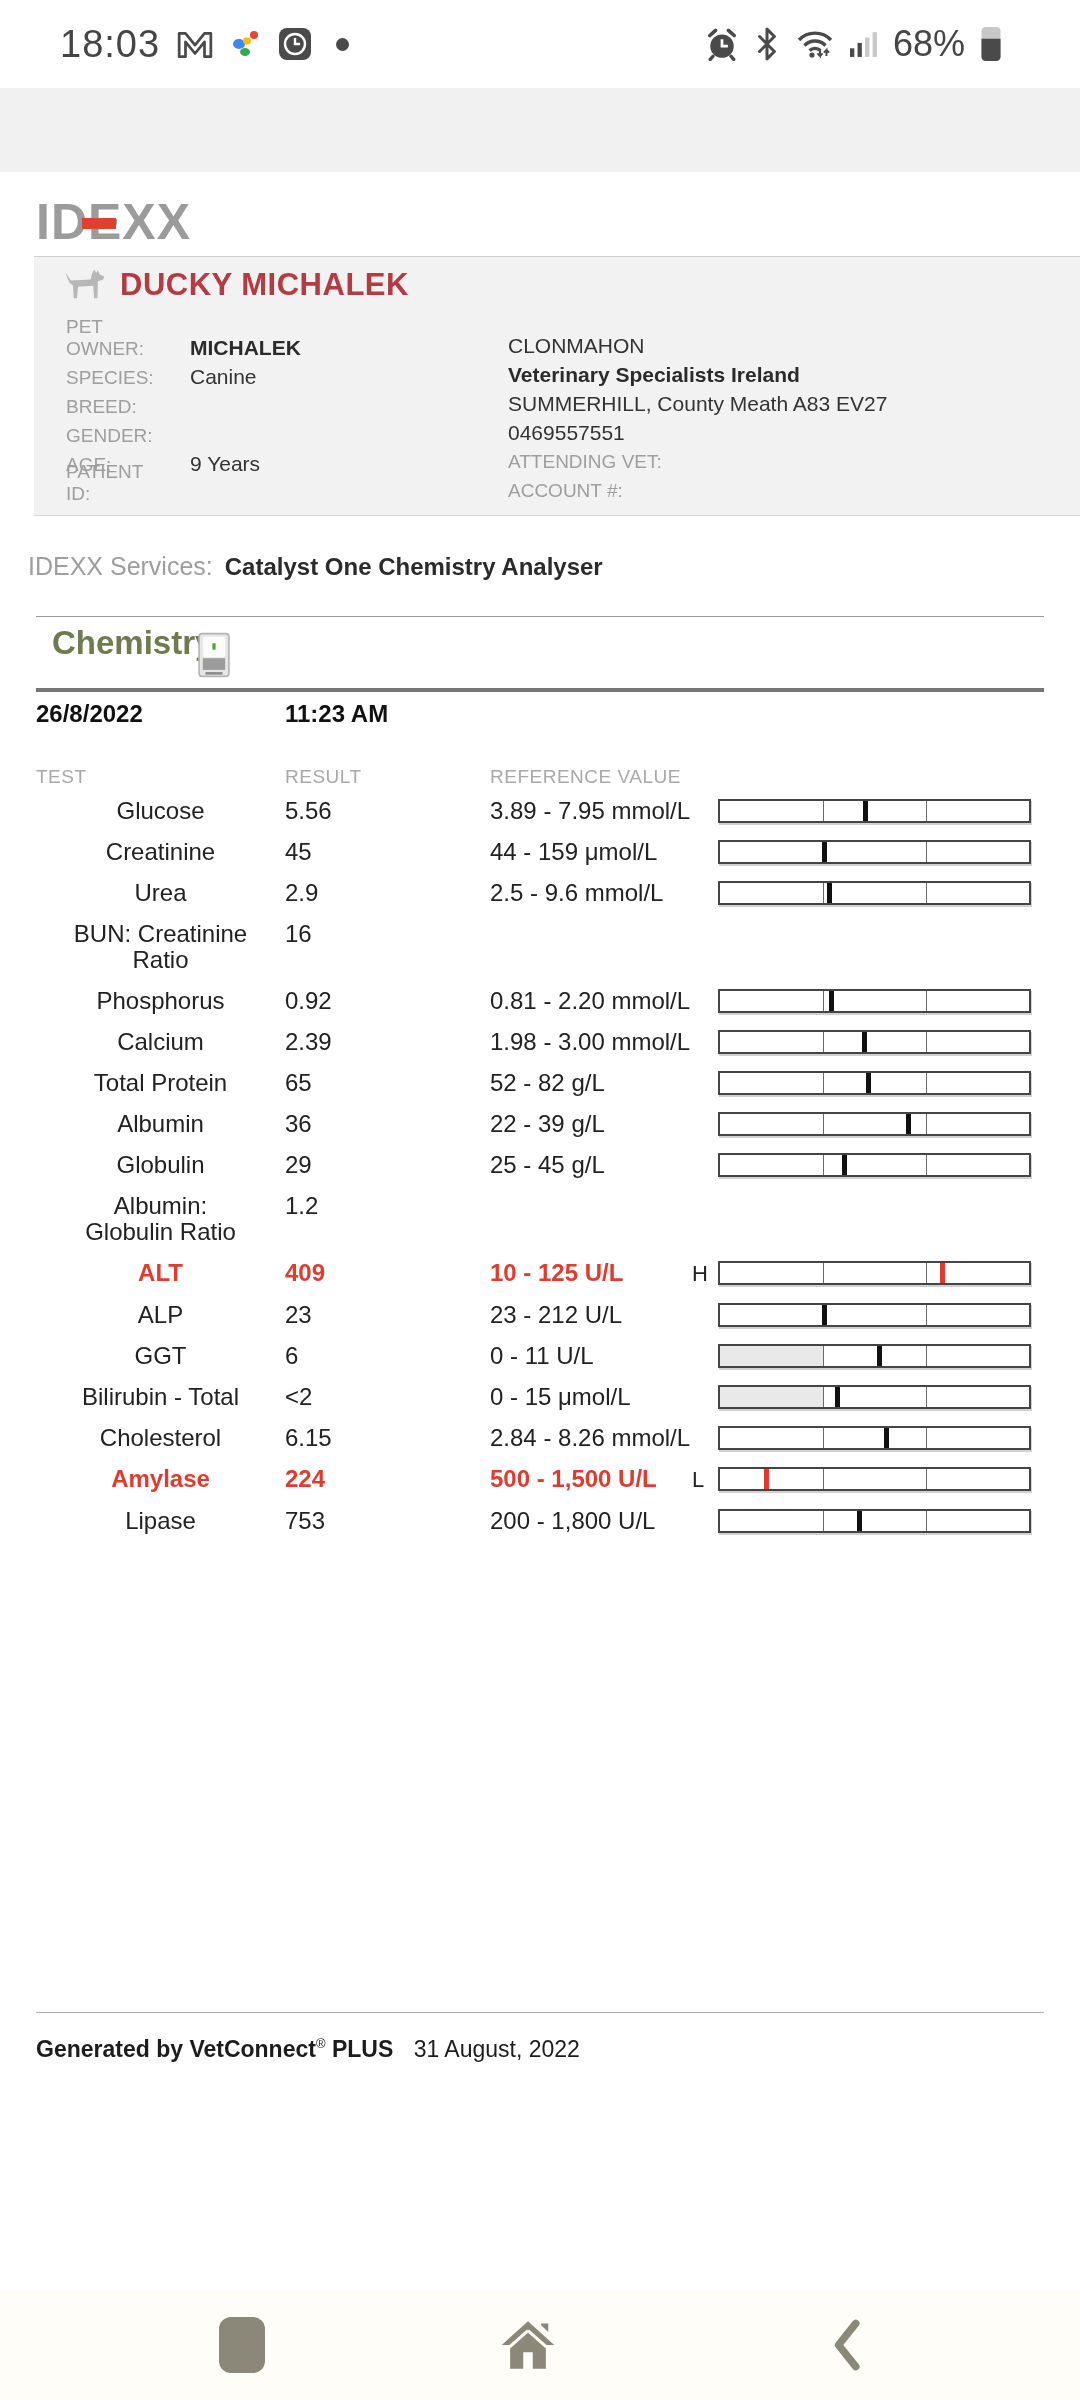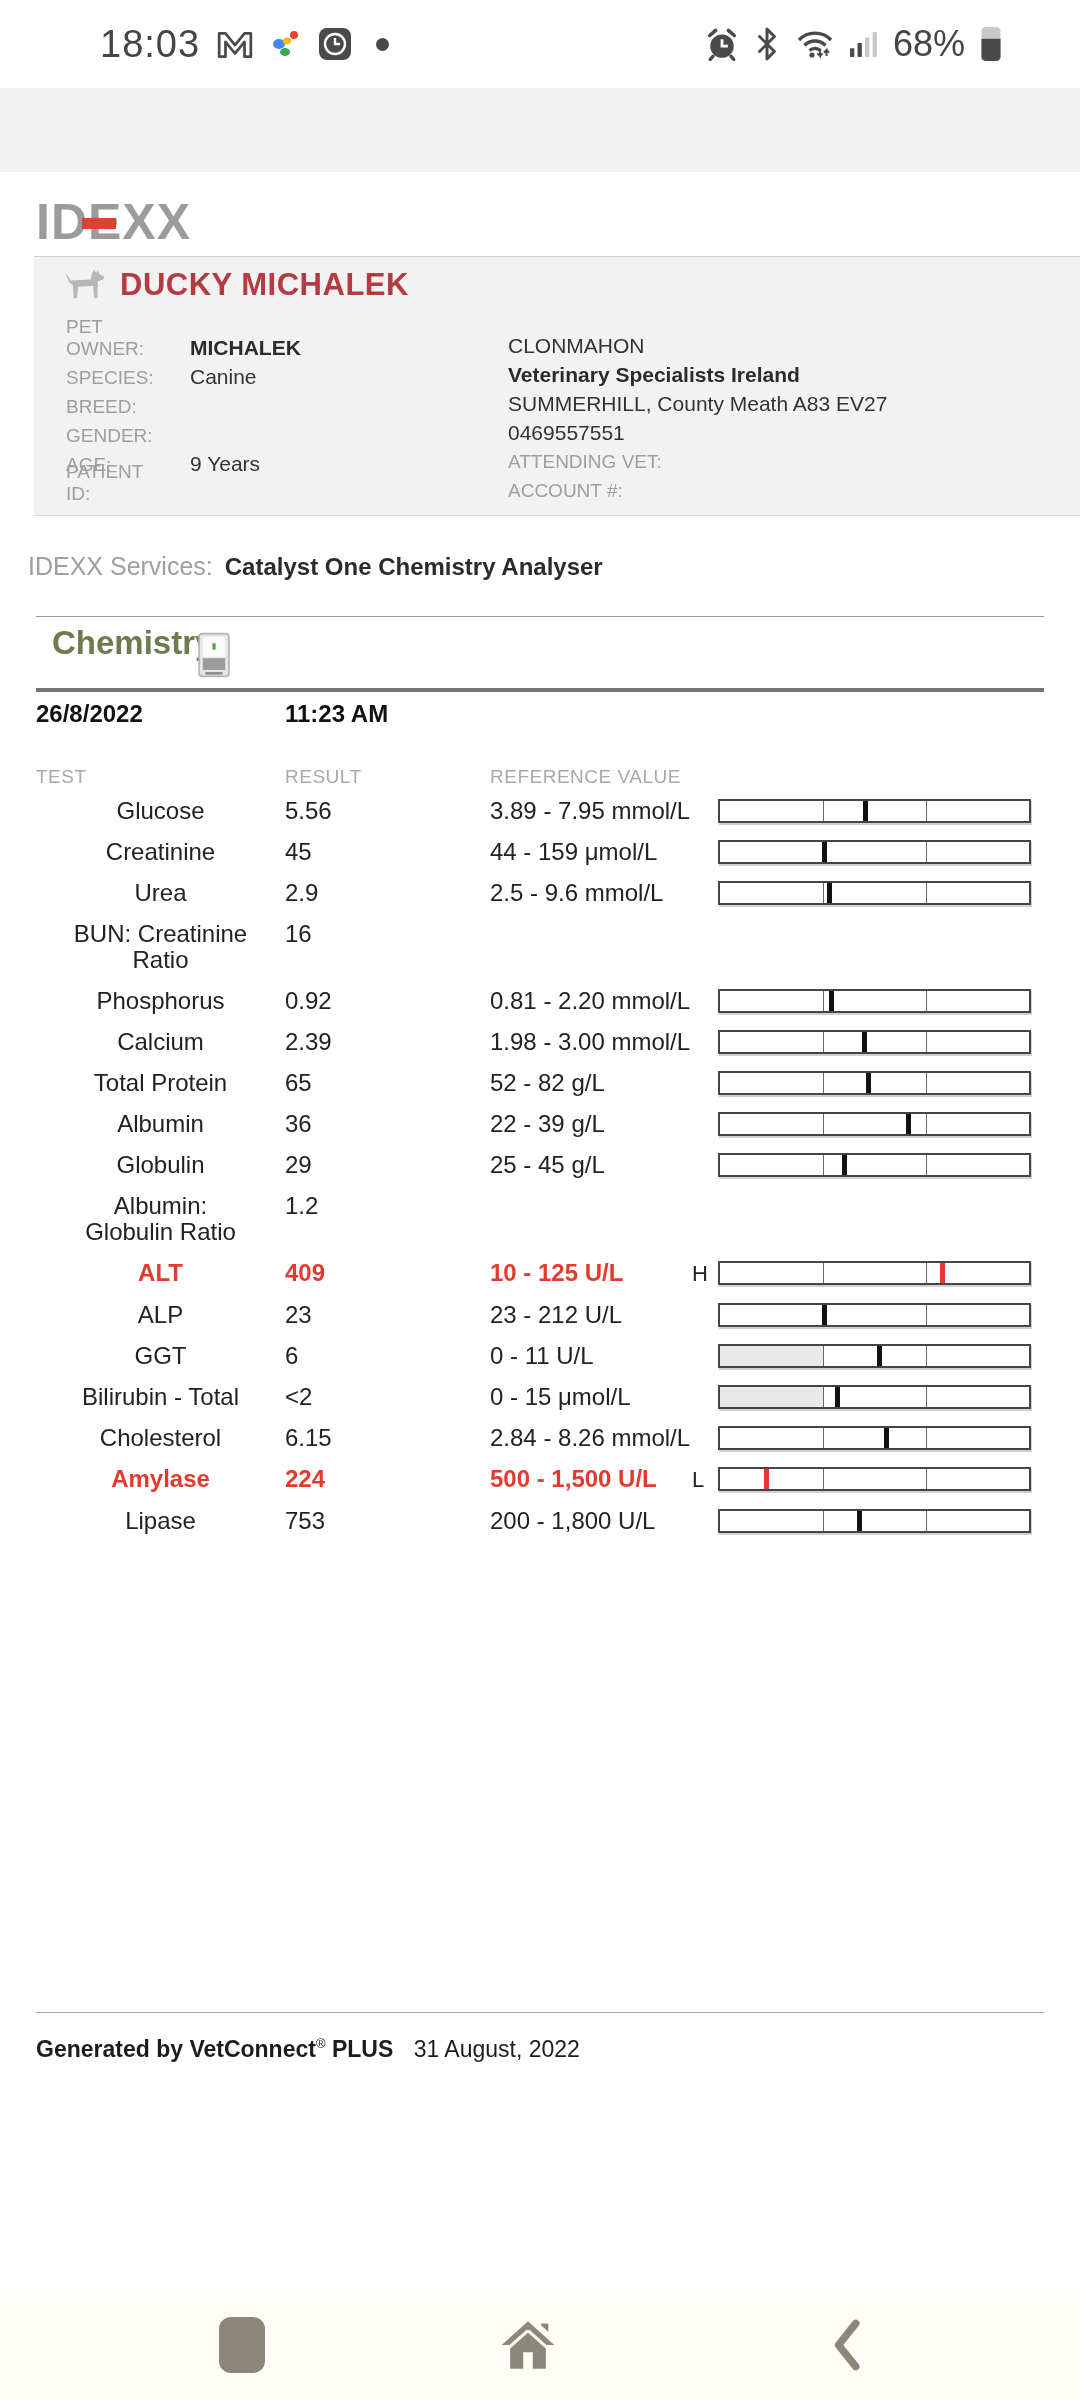--- a/index.html
+++ b/index.html
@@ -3,21 +3,21 @@
 <meta charset="utf-8">
 <style>
   html,body{margin:0;padding:0;background:#888;}
   #screen{position:relative;width:1080px;height:2400px;background:#ffffff;overflow:hidden;
           font-family:"Liberation Sans", sans-serif;color:#2b2b2b;}
 
   
   .statusbar{position:absolute;left:0;top:0;width:1080px;height:88px;background:#fff;}
   .sb-left{position:absolute;left:60px;top:0;height:88px;display:flex;align-items:center;gap:16px;}
   .sb-right{position:absolute;right:78px;top:0;height:88px;display:flex;align-items:center;gap:15px;}
-  .sb-time{font-size:38px;color:#454545;letter-spacing:1px;margin-left:40px;}
+  .sb-time{font-size:38px;color:#454545;letter-spacing:1px;}
   .sb-pct{font-size:36px;color:#454545;}
   .sb-dot{width:13px;height:13px;border-radius:50%;background:#4a4a4a;margin-left:8px;}
   .sb-ic{display:block;}
 
   
   .grayband{position:absolute;left:0;top:88px;width:1080px;height:84px;background:#f1f1f1;}
 
   
   .logo{position:absolute;left:36px;top:196px;font-size:50px;font-weight:800;color:#9b9b9b;
         letter-spacing:1px;line-height:52px;}

